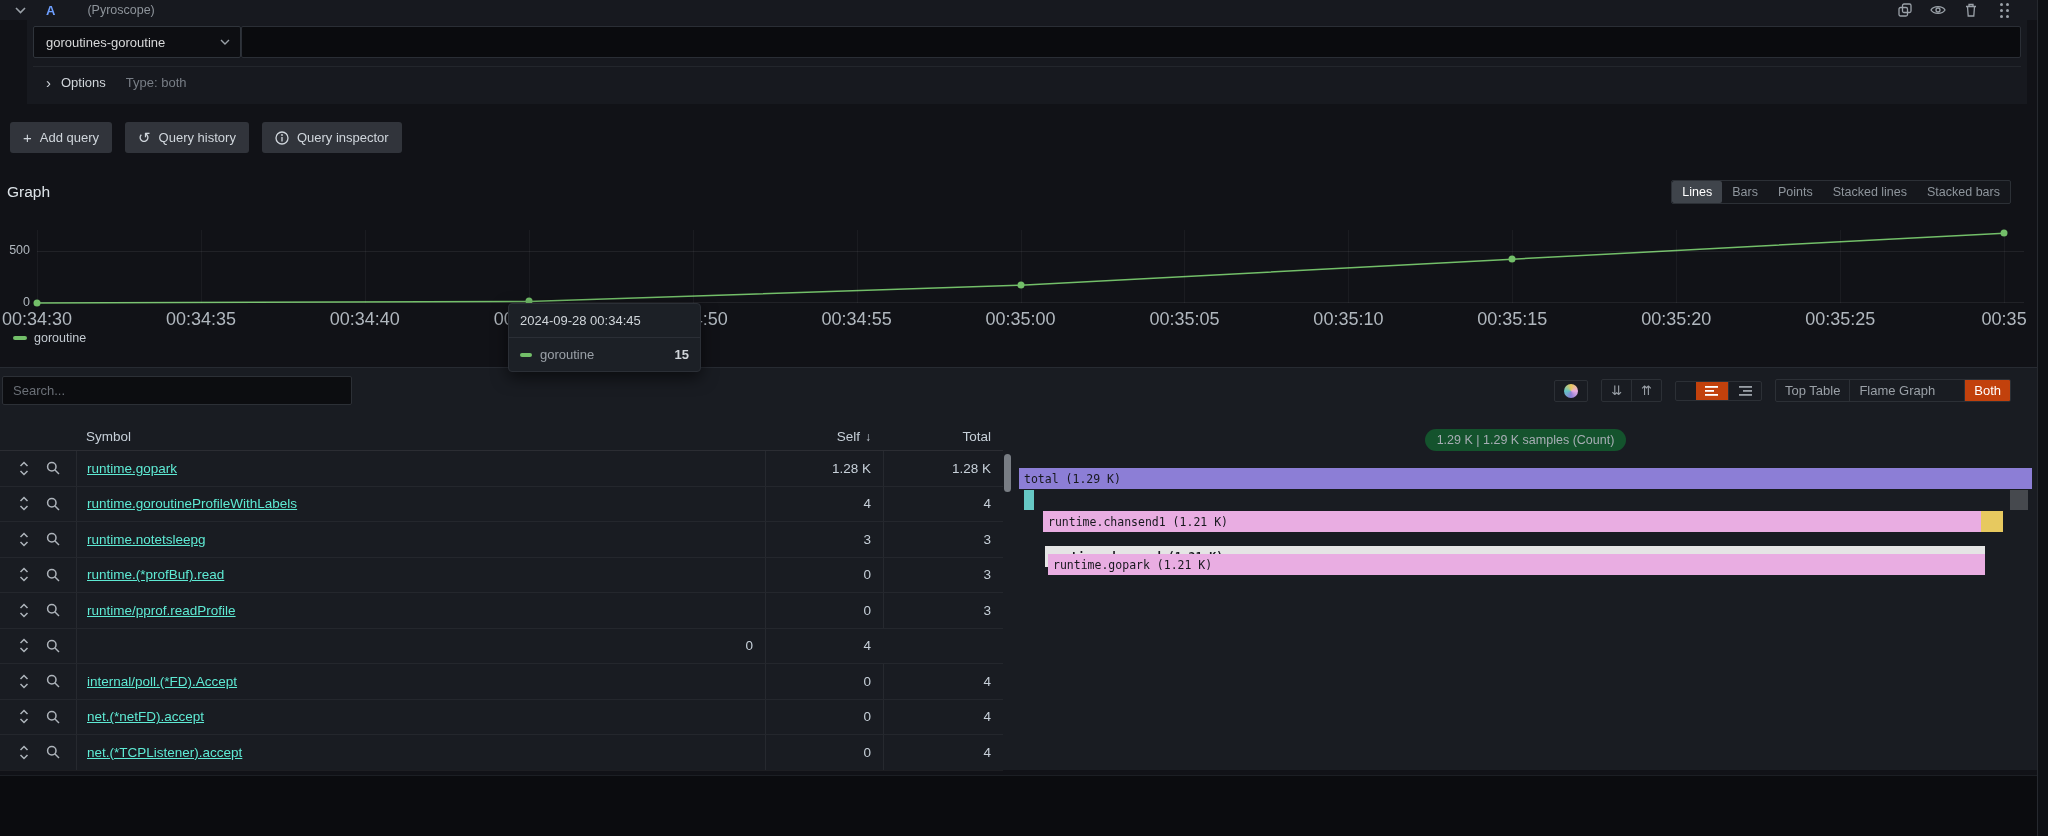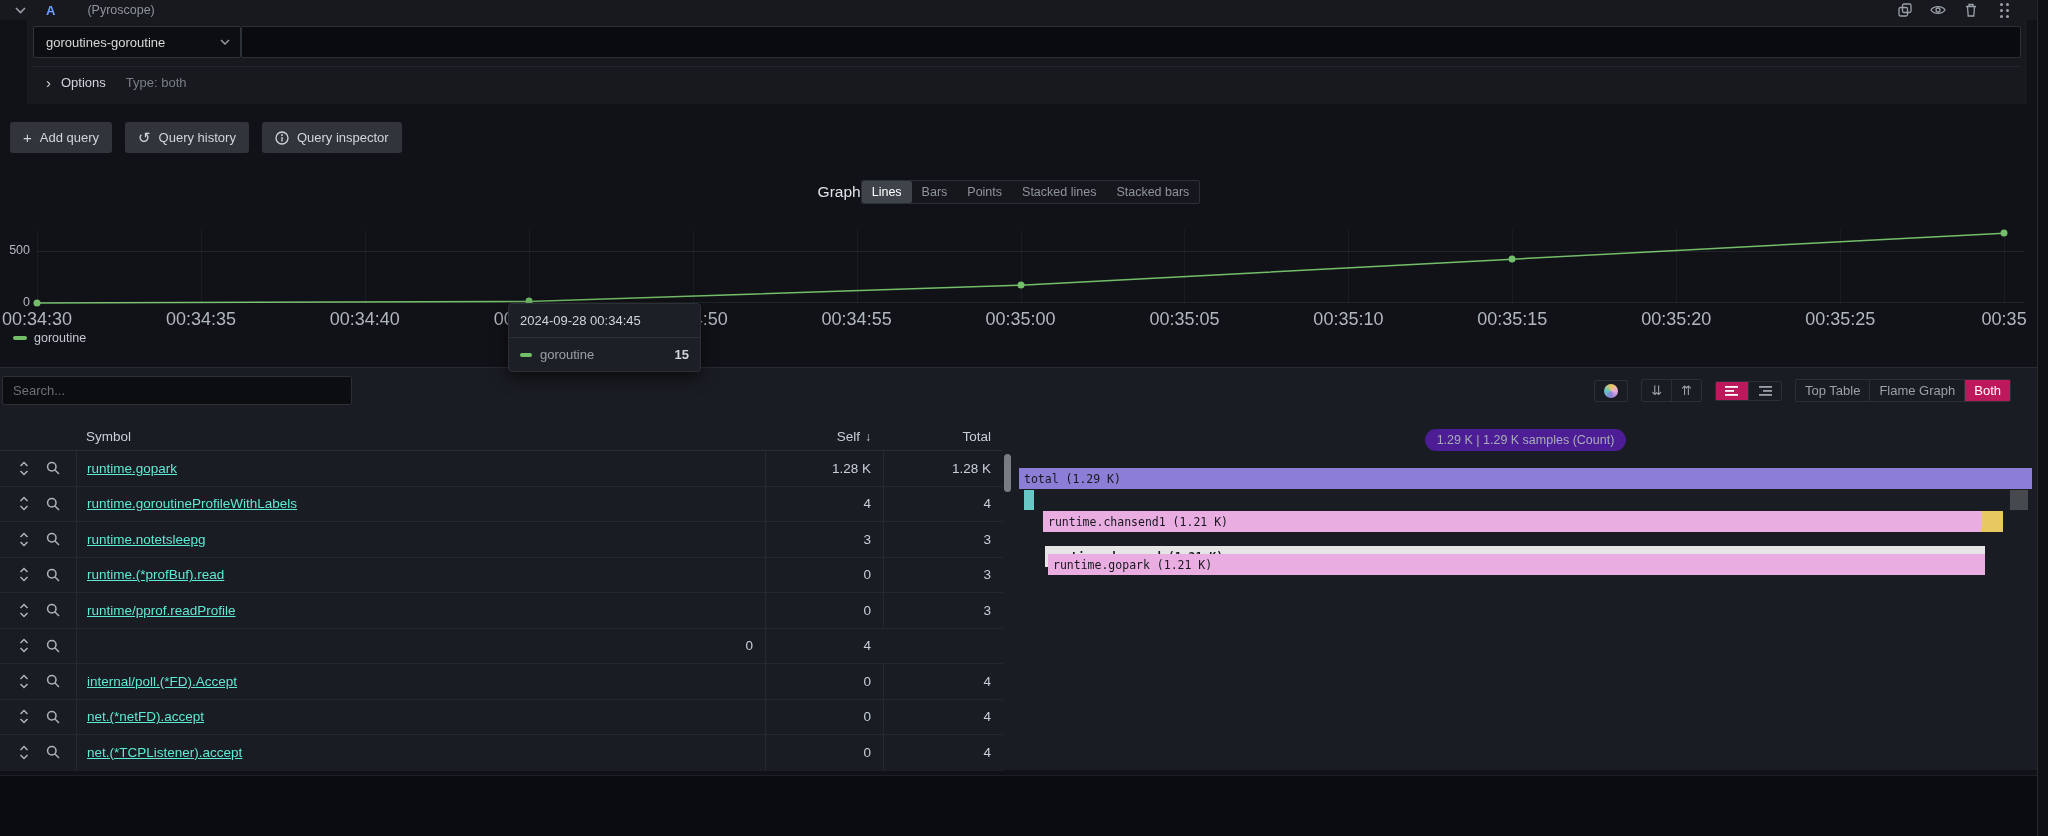--- a/index.html
+++ b/index.html
@@ -36,21 +36,21 @@
 
   
   .btn-row { display:flex; gap:13px; margin:18px 0 0 10px; }
   .gbtn { height:31px; background:#31343b; border:none; border-radius:3px; color:#d0d6dc;
     font-size:13px; padding:0 13px; display:inline-flex; align-items:center; gap:8px;
     cursor:pointer; font-family:inherit; }
   .gbtn .bicon { font-size:15px; color:#d0d6dc; line-height:1; display:inline-flex; }
 
   
   .graph-section { margin-top:27px; }
-  .graph-header { display:flex; justify-content:center; align-items:center;
+  .graph-header { display:flex; justify-content:space-between; align-items:center;
     padding:0 26px 0 7px; }
   .graph-title { font-size:15.5px; color:#dde3e8; font-weight:500; }
   .seg-group { display:inline-flex; border:1px solid #2c3036; border-radius:2px;
     overflow:hidden; background:#15171c; }
   .seg-item { padding:4px 10px; font-size:12.5px; color:#8e959c; cursor:pointer;
     white-space:nowrap; }
   .seg-item.active { background:#3f444b; color:#ffffff; border-radius:2px; }
 
   .chart-wrap { display:flex; margin-top:26px; margin-bottom:28px; }
   .y-axis { width:37px; position:relative; }
@@ -88,21 +88,21 @@
   .search { width:350px; height:29px; background:#0c0d10; border:1px solid #2c3036;
     border-radius:2px; color:#d8d9da; font-size:13px; padding:0 10px; outline:none;
     font-family:inherit; }
   .search::placeholder { color:#6b7077; }
   .ctrl-right { display:flex; align-items:center; gap:13px; }
   .mini-group { display:inline-flex; border:1px solid #2c3036; border-radius:2px;
     overflow:hidden; }
   .mini-btn { padding:3px 9px; color:#9aa0a7; font-size:13px; display:inline-flex;
     align-items:center; cursor:pointer; }
   .mini-btn + .mini-btn { border-left:1px solid #2c3036; }
-  .mini-btn.active { background:#be185d; color:#fff; }
+  .mini-btn.active { background:#c2410c; color:#fff;margin-left:20px; }
   .color-circle { width:14px; height:14px; border-radius:50%;
     background:conic-gradient(#e8c75a,#e9ade2,#8c7ed6,#62c5c5,#e8c75a); }
 
   
   .ttable { margin-top:18px; width:1003px; font-size:13.5px; }
   .thead, .trow { display:grid; grid-template-columns:76px 1fr 118px 120px; }
   .thead { height:28px; align-items:center; border-bottom:1px solid rgba(255,255,255,0.08); }
   .th { color:#c7d0d9; }
   .th.sym-h { padding-left:10px; }
   .th.num-h { text-align:right; padding-right:12px; }
@@ -114,21 +114,21 @@
     height:100%; display:flex; align-items:center; overflow:hidden; white-space:nowrap;text-decoration:underline; }
   .cell.num { text-align:right; padding-right:12px; color:#c7d0d9;
     border-left:1px solid rgba(255,255,255,0.06); height:100%;
     display:flex; align-items:center; justify-content:flex-end; }
   .vthumb { position:absolute; left:1004px; top:86px; width:7px; height:38px;
     background:#787d84; border-radius:4px; }
 
   
   .flame { position:absolute; left:1019px; top:55px; width:1013px; }
   .flame-head { display:flex; justify-content:center; margin-top:6px; }
-  .flame-badge { background:#4c1d95; border-radius:11px; padding:4px 12px;
+  .flame-badge { background:#14532d; border-radius:11px; padding:4px 12px;
     font-size:12.5px; color:#a7adb4; white-space:nowrap; }
   .flame-rows { position:relative; margin-top:17px; height:108px; }
   .flame-seg { position:absolute; height:20.5px; line-height:20.5px; overflow:hidden;
     cursor:pointer; }
   .flame-label { font-family:"DejaVu Sans Mono","Liberation Mono",monospace;
     font-size:11.5px; color:#17181d; padding-left:5px; white-space:nowrap; }
 
   .bottom-strip { position:absolute; left:0; right:0; bottom:0; height:61px;
     background:#0b0c0f; border-top:1px solid #1c1f24; }
 

